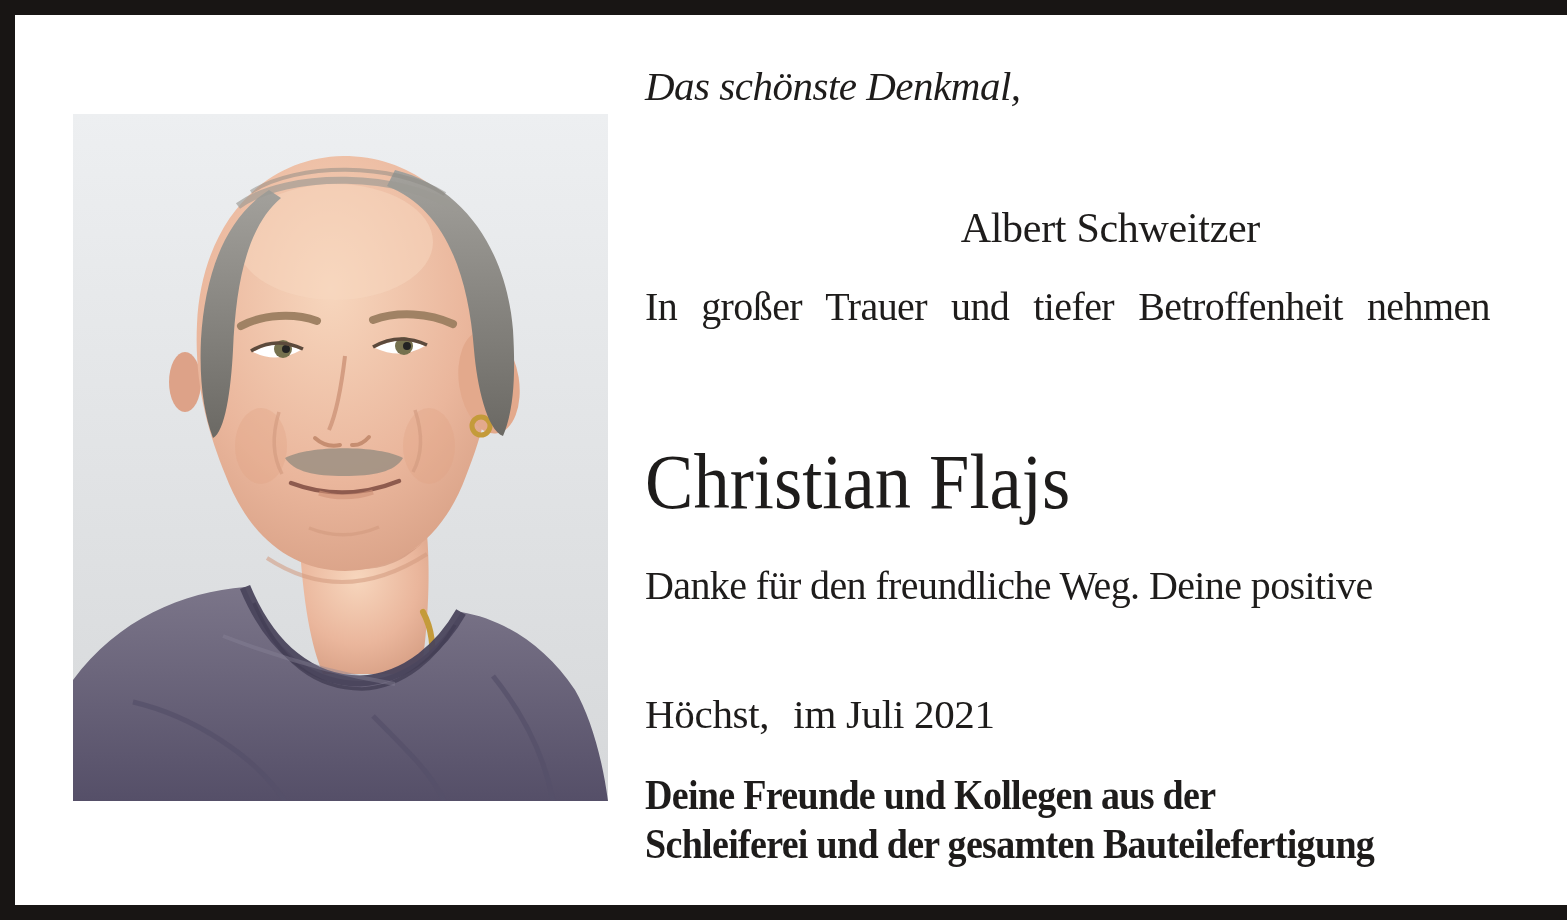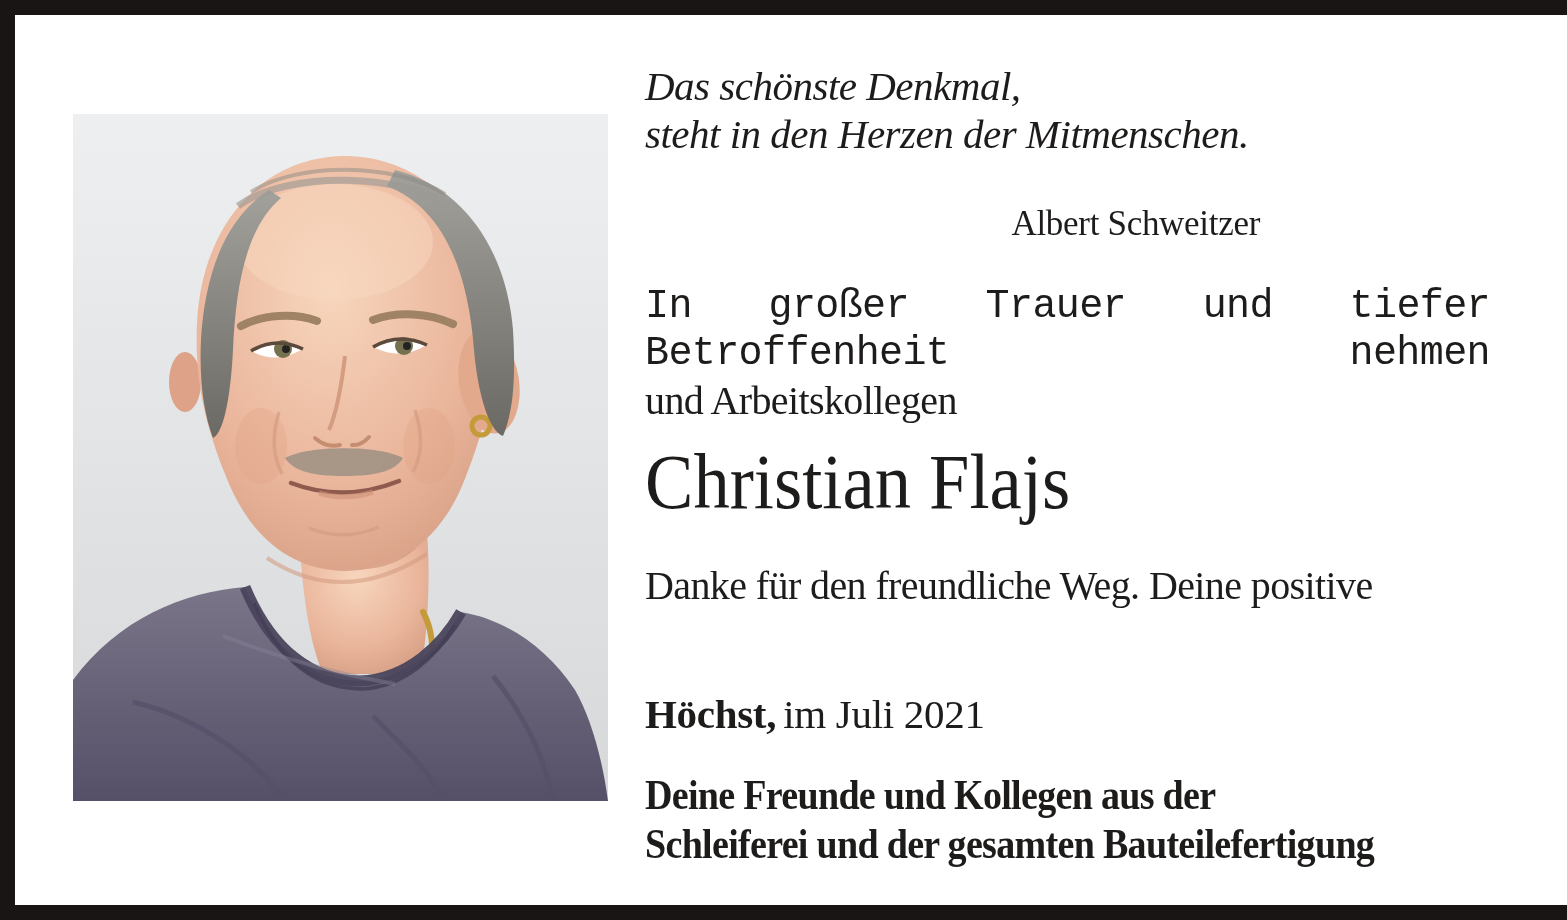--- a/index.html
+++ b/index.html
@@ -23,44 +23,44 @@
     width:535px;height:687px;
   }
   .photo svg{display:block;width:100%;height:100%;}
   .quote{
     position:absolute;left:645px;top:62px;width:615px;
     font-style:italic;font-size:41px;line-height:48px;
     letter-spacing:-0.5px;white-space:nowrap;
   }
   .attribution{
     position:absolute;left:645px;top:204px;width:615px;
-    font-size:35px;text-align:right;letter-spacing:-0.3px;
+    font-size:42px;text-align:right;letter-spacing:-0.3px;
   }
   .intro{
     position:absolute;left:645px;top:283px;width:845px;
     font-size:40px;line-height:47px;letter-spacing:-0.6px;
   }
-  .intro .j{text-align:justify;text-align-last:justify;font-family:Liberation Mono, monospace;}
+  .intro .j{text-align:justify;text-align-last:justify;}
   .deceased-name{
     position:absolute;left:645px;top:436px;width:900px;
     font-size:78px;line-height:92px;letter-spacing:0;
     transform:scaleX(0.93);transform-origin:left top;
     white-space:nowrap;
   }
   .tribute{
     position:absolute;left:645px;top:562px;width:880px;
     font-size:40px;line-height:47px;letter-spacing:-0.6px;
     white-space:nowrap;
   }
   .placeline{
     position:absolute;left:645px;top:690px;width:845px;
     font-size:41px;letter-spacing:-0.3px;
   }
-  .placeline .place{font-weight:bold;}
-  .placeline .date{margin-left:7px;}
+  .placeline .place{font-weight:normal;}
+  .placeline .date{margin-left:24px;}
   .signature{
     position:absolute;left:645px;top:770px;width:1000px;
     font-size:43px;line-height:49px;font-weight:bold;
     letter-spacing:-0.8px;white-space:nowrap;
     transform:scaleX(0.885);transform-origin:left top;
   }
 </style>
 </head>
 <body>
 
@@ -138,27 +138,25 @@
       <path d="M0,566 C45,505 110,478 172,473 C198,536 240,567 287,567 C335,565 370,530 388,498 C430,505 472,531 502,576 C517,602 529,642 535,687 L0,687 Z" fill="url(#shirtGrad)"></path>
       <path d="M172,473 C198,536 240,567 287,567 C335,565 370,530 388,498" fill="none" stroke-width="11" opacity="0.95" stroke="#4a455c"></path>
       <path d="M181,489 C206,547 243,575 289,575 C332,573 365,541 382,511" fill="none" stroke="#433e55" stroke-width="3.5" opacity="0.8"></path>
       <path d="M60,588 C120,602 182,642 212,687 M300,602 C340,642 360,662 371,687 M420,562 C452,602 472,644 480,687" fill="none" stroke="#56506a" stroke-width="5" opacity="0.75"></path>
       <path d="M150,522 C202,542 262,560 322,570" fill="none" stroke="#8a8498" stroke-width="4" opacity="0.4"></path>
     </svg>
   </div>
 
   <div class="quote">
     <div>Das schönste Denkmal,</div>
-    <div>steht in den Herzen der Mitmenschen.</div>
   </div>
   <div class="attribution">Albert Schweitzer</div>
 
   <div class="intro">
     <div class="j">In großer Trauer und tiefer Betroffenheit nehmen</div>
-    <div>und Arbeitskollegen</div>
   </div>
 
   <div class="deceased-name">Christian Flajs</div>
 
   <div class="tribute">
     <div>Danke für den freundliche Weg. Deine positive</div>
   </div>
 
   <div class="placeline">
     <span class="place">Höchst,</span><span class="date">im Juli 2021</span>

